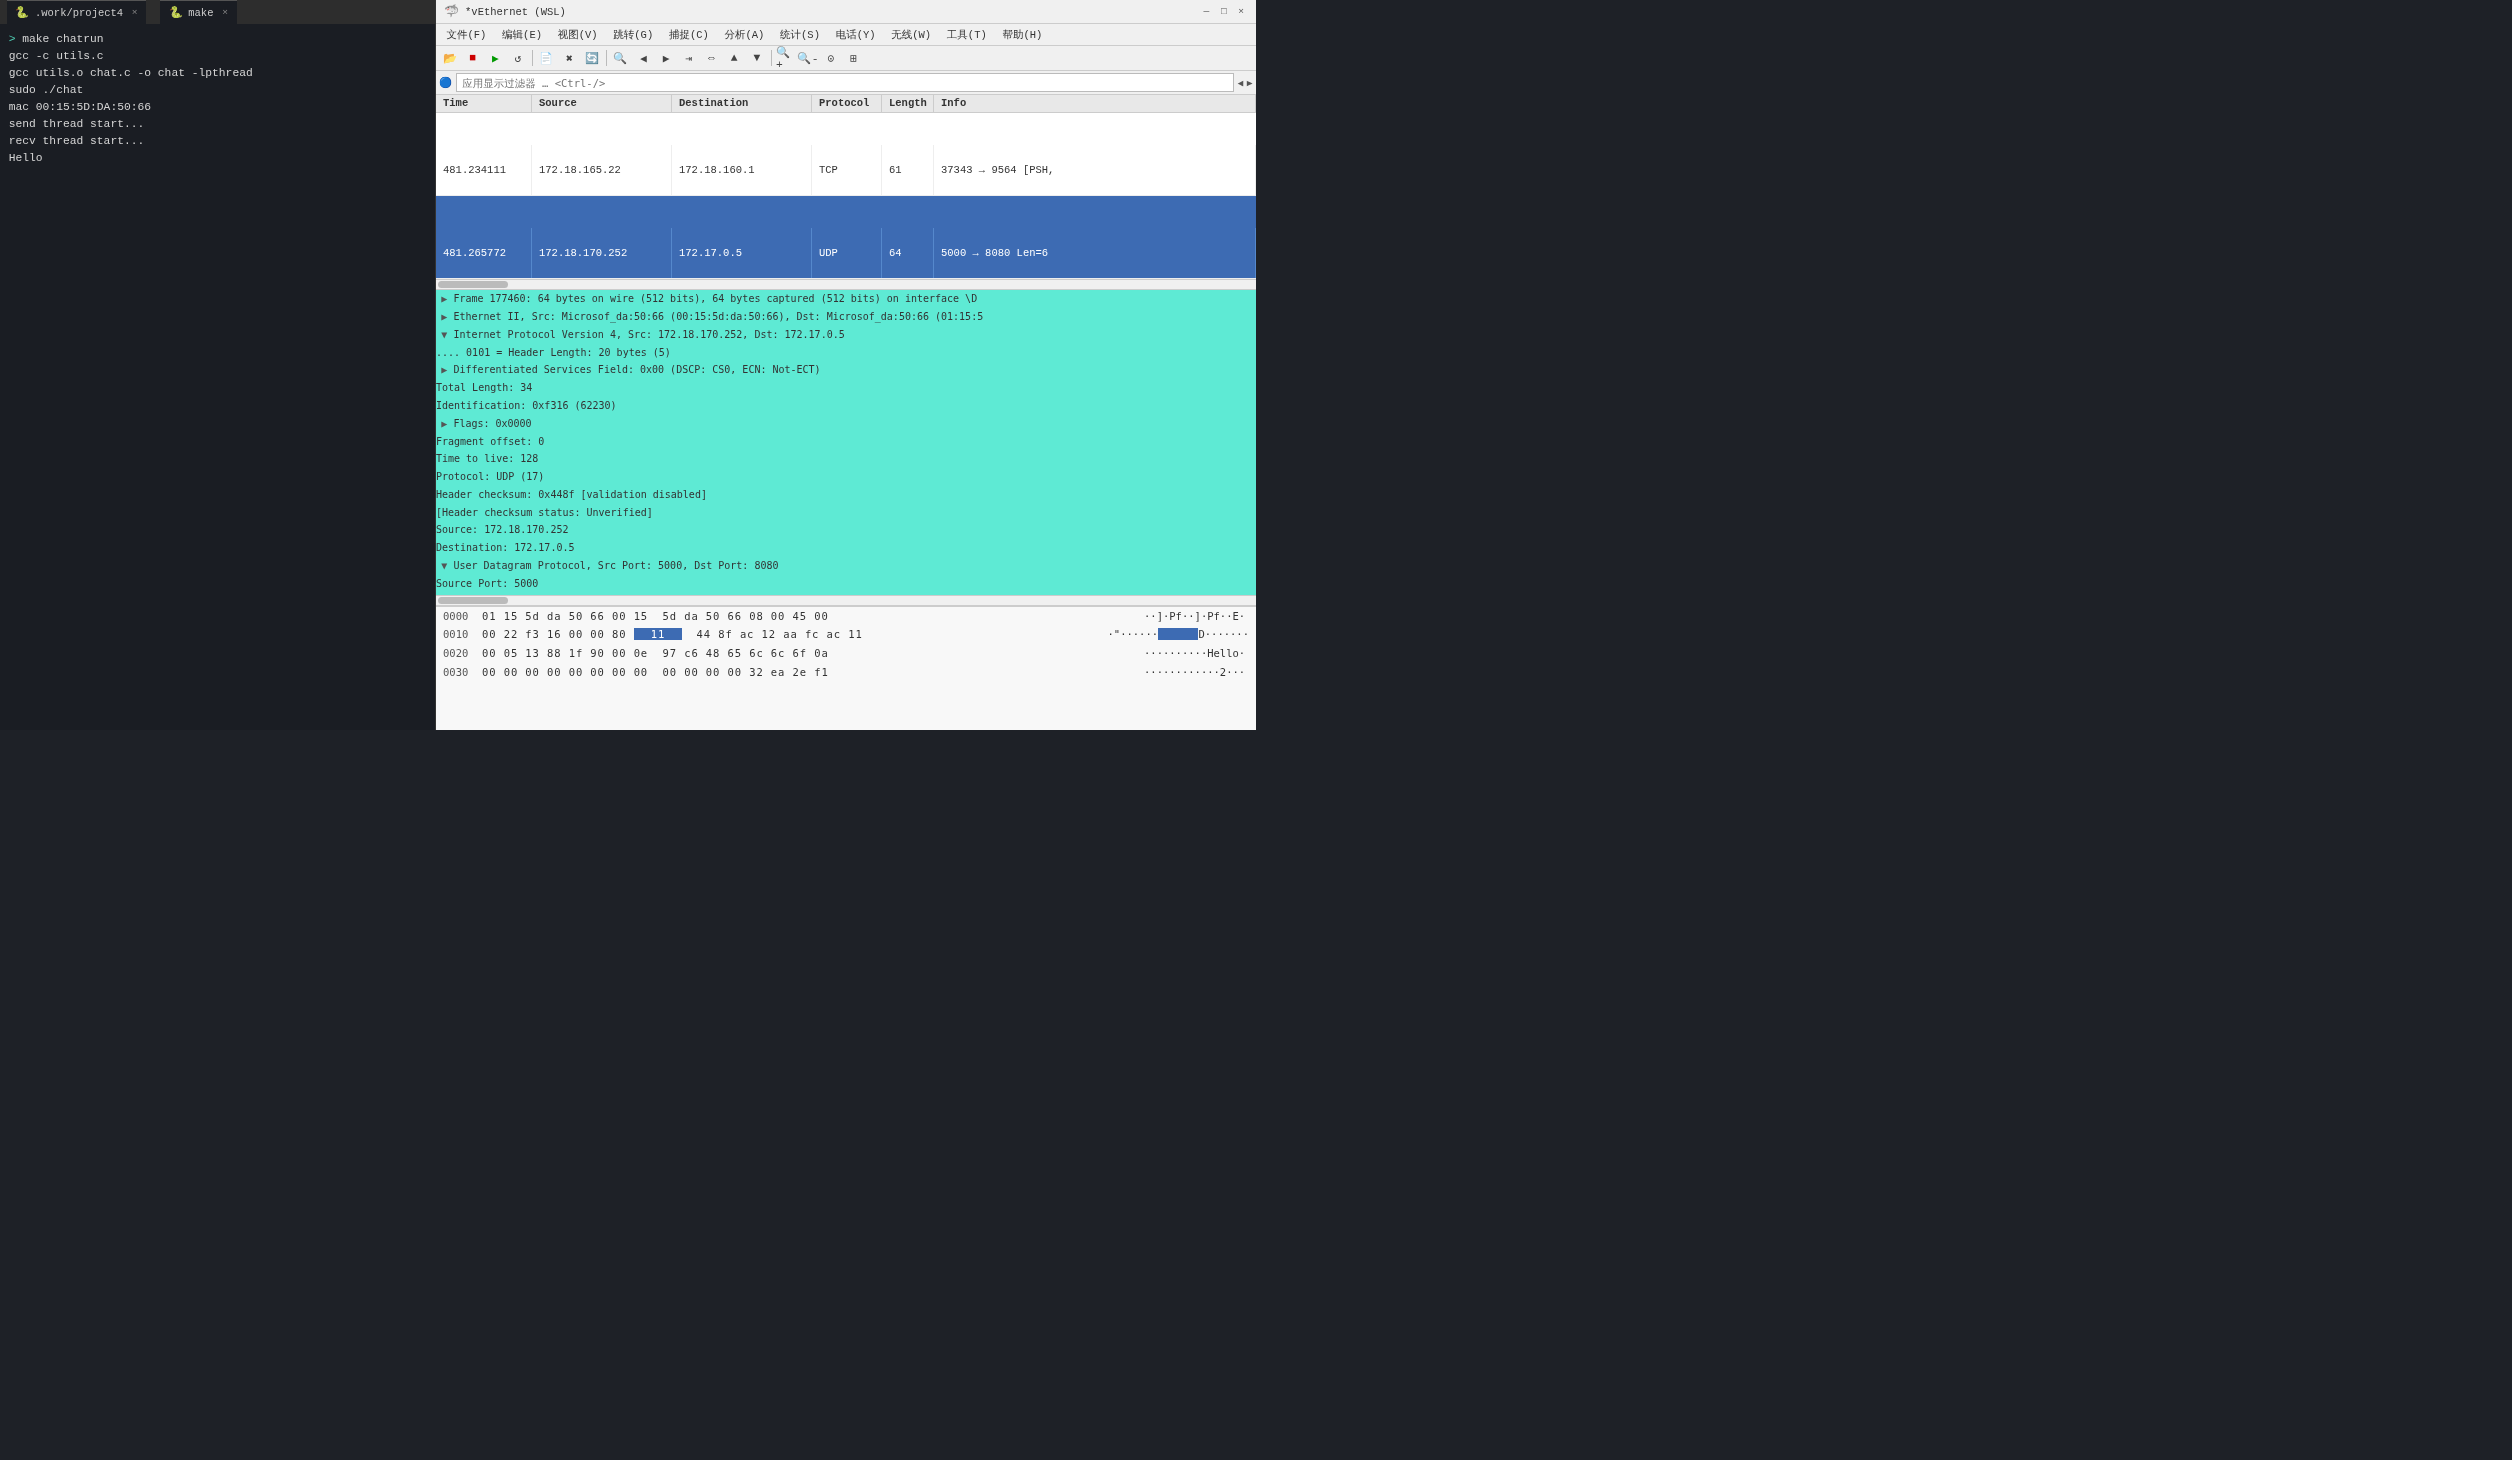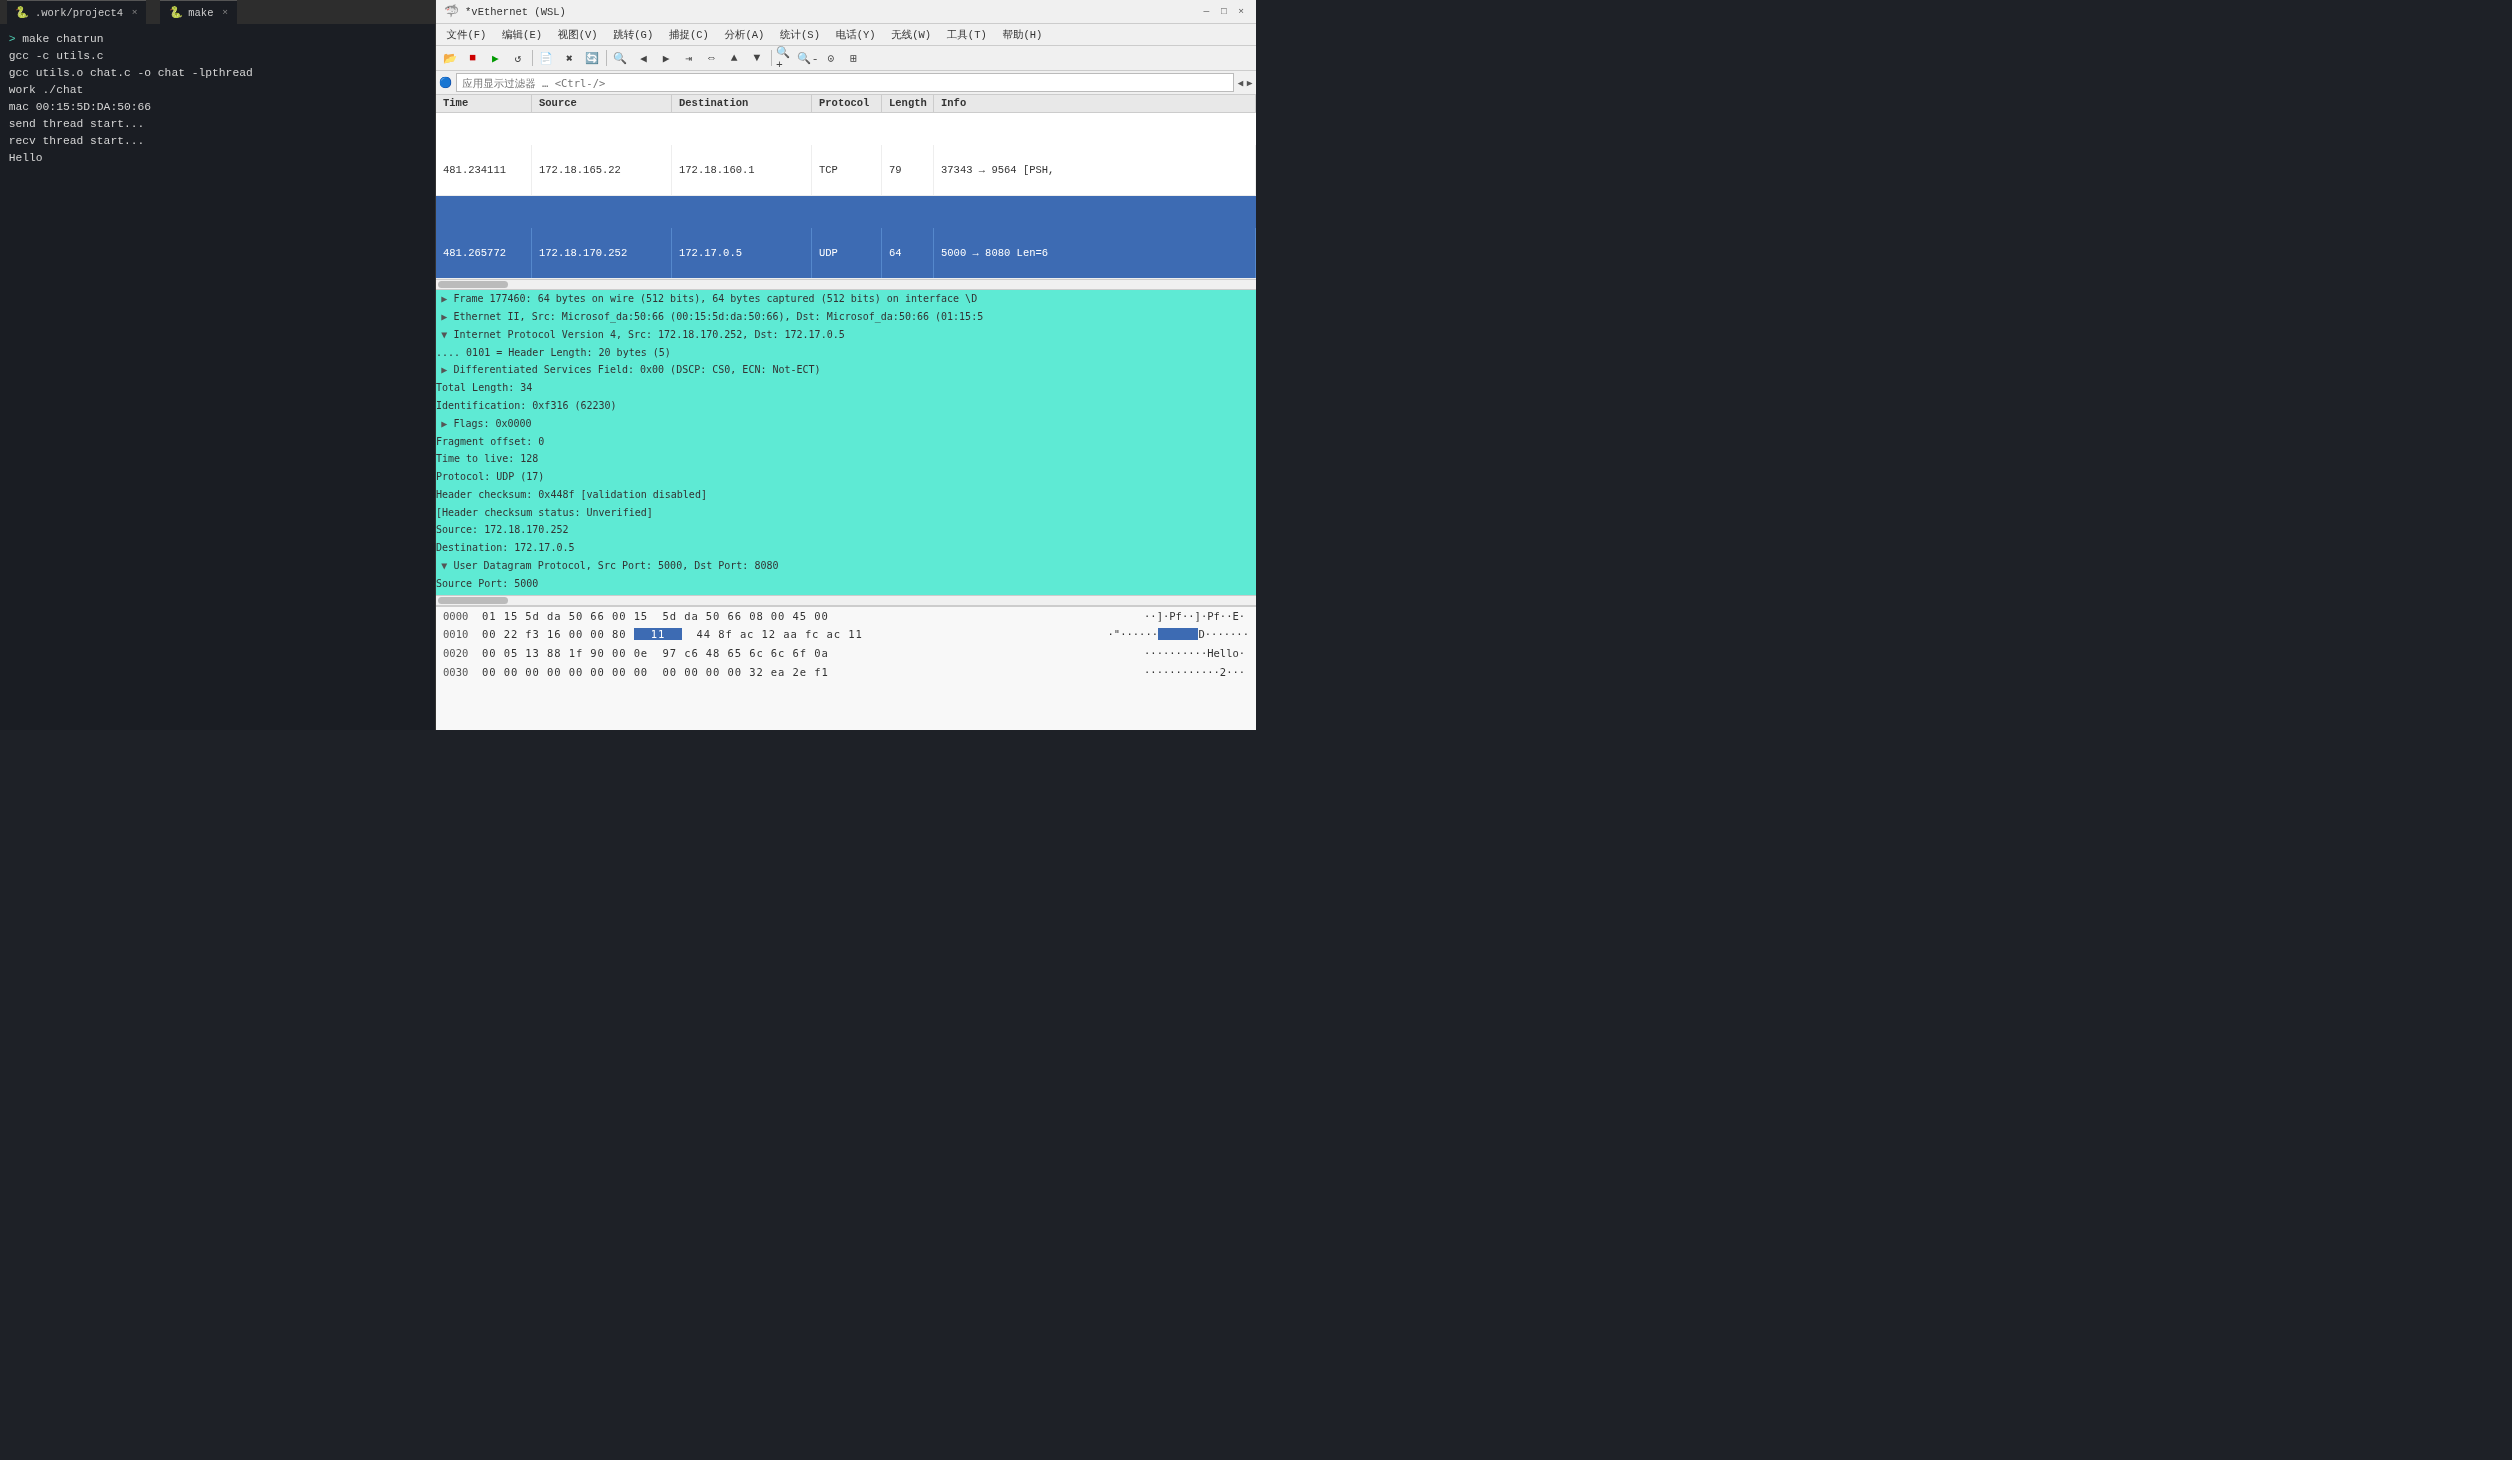--- a/index.html
+++ b/index.html
@@ -352,21 +352,21 @@
     <div class="terminal-tab">
       <span class="tab-icon">🐍</span>
       <span>make</span>
       <span class="close-btn">×</span>
     </div>
   </div>
   <div class="terminal-content">
     <div><span class="prompt">&gt; </span><span class="cmd">make chatrun</span></div>
     <div><span class="cmd">gcc -c utils.c</span></div>
     <div><span class="cmd">gcc utils.o  chat.c -o chat -lpthread</span></div>
-    <div><span class="cmd">work ./chat</span></div>
+    <div><span class="cmd">sudo ./chat</span></div>
     <div><span class="cmd">mac 00:15:5D:DA:50:66</span></div>
     <div><span class="cmd">send thread start...</span></div>
     <div><span class="cmd">recv thread start...</span></div>
     <div><span class="cmd">Hello</span></div>
   </div>
 </div>
 
 <div id="wireshark-panel">
 
   <div class="ws-titlebar">
@@ -433,21 +433,21 @@
       <div class="ph-col col-dst">Destination</div>
       <div class="ph-col col-proto">Protocol</div>
       <div class="ph-col col-len">Length</div>
       <div class="ph-col col-info">Info</div>
     </div>
     <div class="packet-row">
       <div class="pr-col col-time">481.234111</div>
       <div class="pr-col col-src">172.18.165.22</div>
       <div class="pr-col col-dst">172.18.160.1</div>
       <div class="pr-col col-proto">TCP</div>
-      <div class="pr-col col-len">79</div>
+      <div class="pr-col col-len">61</div>
       <div class="pr-col col-info">37343 → 9564 [PSH,</div>
     </div>
     <div class="packet-row selected">
       <div class="pr-col col-time">481.265772</div>
       <div class="pr-col col-src">172.18.170.252</div>
       <div class="pr-col col-dst">172.17.0.5</div>
       <div class="pr-col col-proto">UDP</div>
       <div class="pr-col col-len">64</div>
       <div class="pr-col col-info">5000 → 8080 Len=6</div>
     </div>

